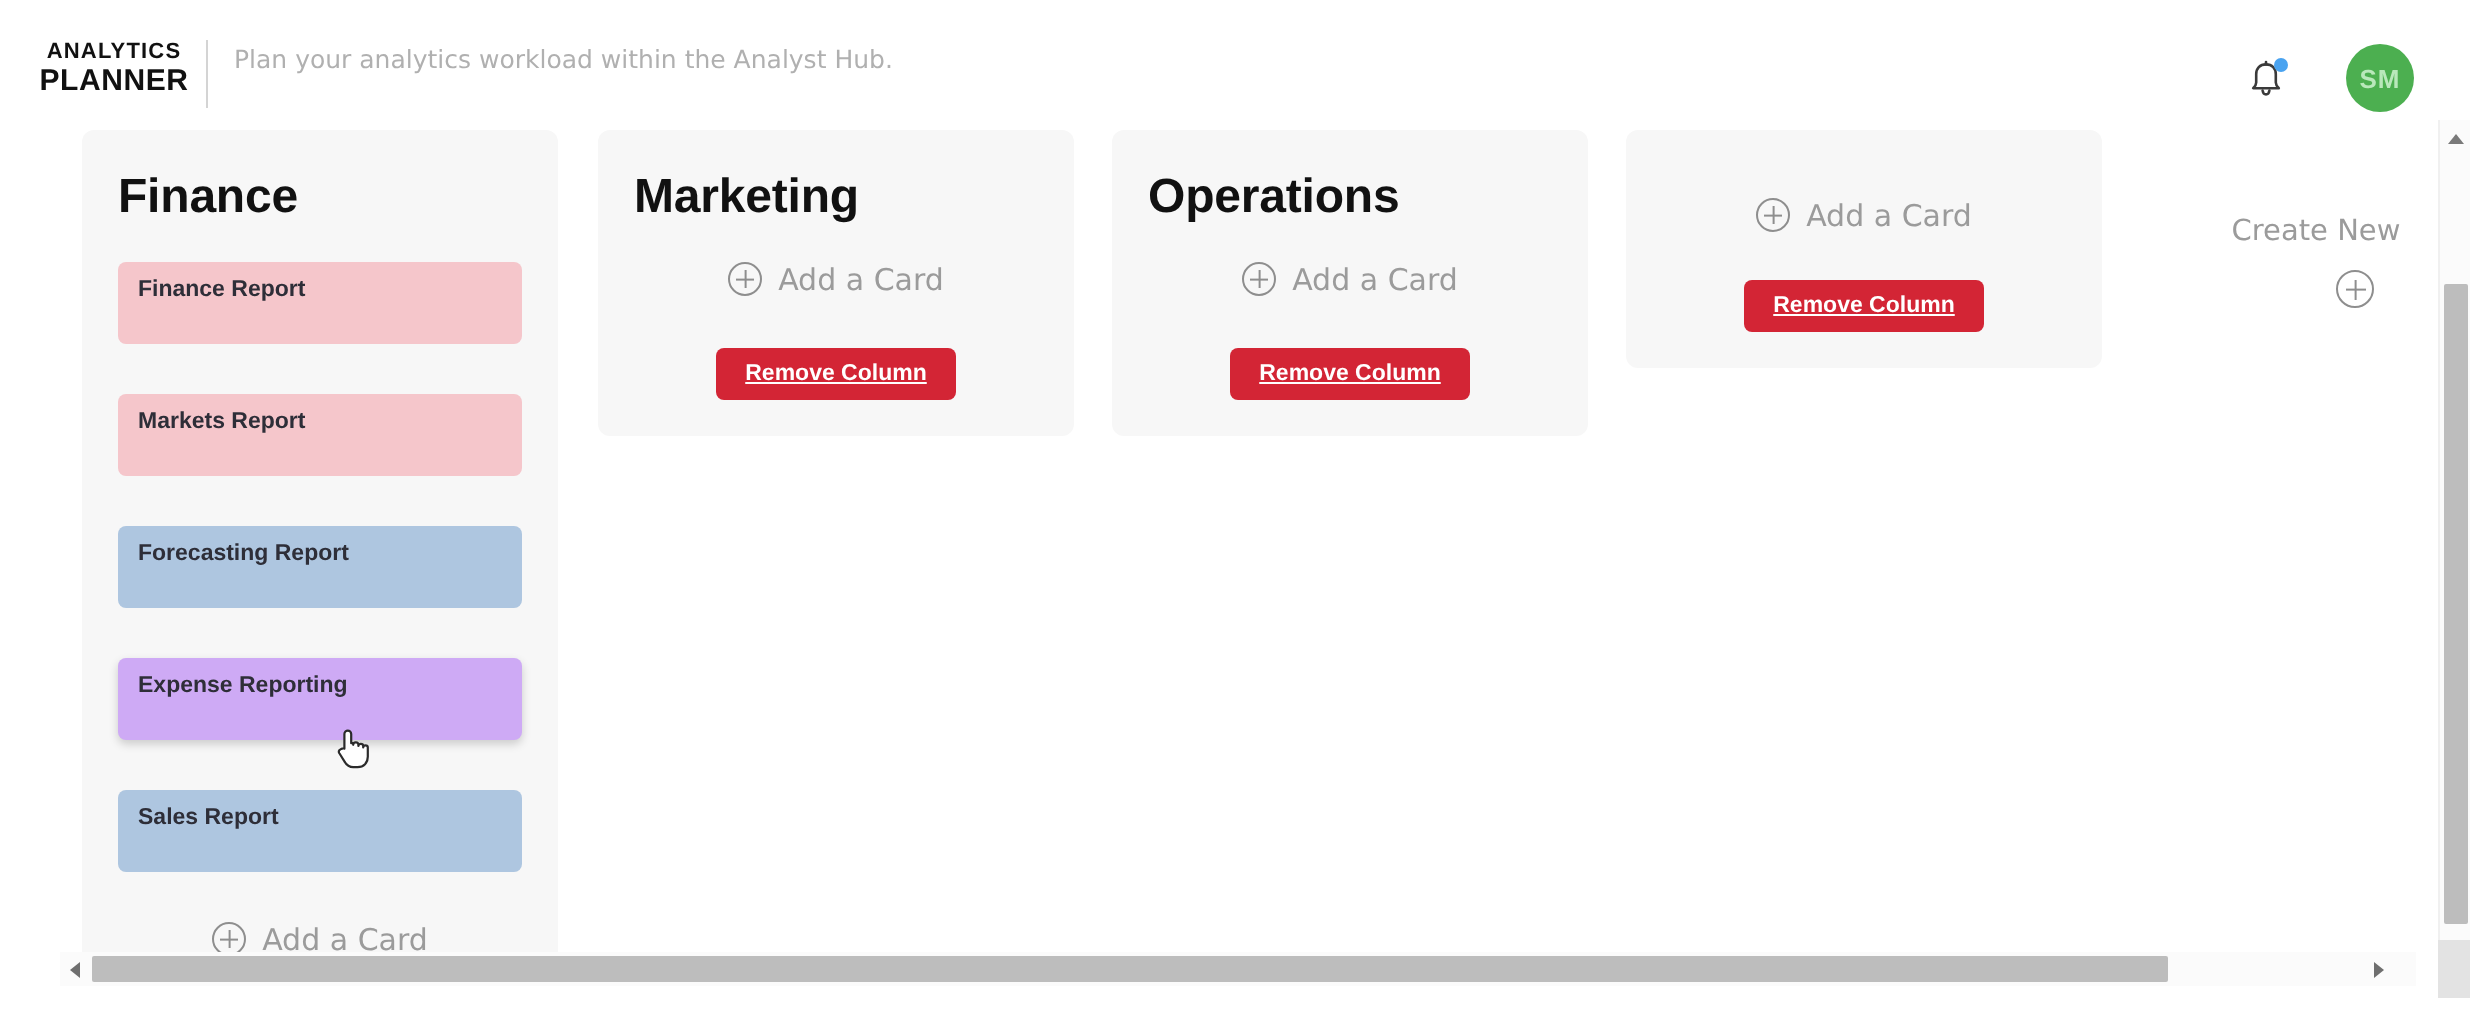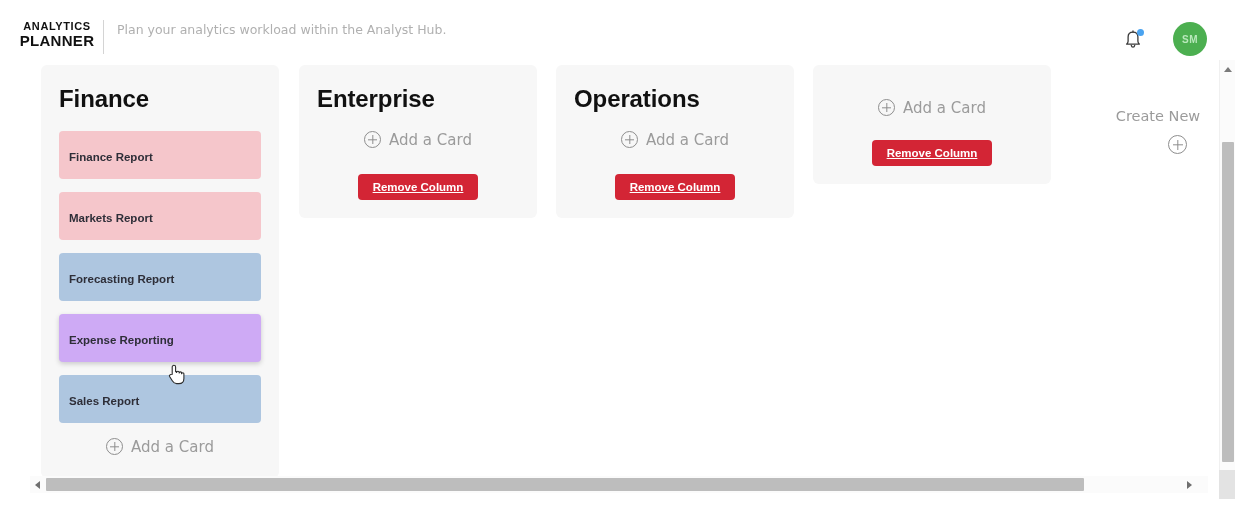--- a/index.html
+++ b/index.html
@@ -92,21 +92,21 @@
 
   .avatar {
     position: absolute;
     left: 1173px;
     top: 14px;
     width: 34px;
     height: 34px;
     border-radius: 50%;
     background: #4caf50;
     color: #b9e8bb;
-    font-size: 10px;
+    font-size: 13px;
     font-weight: 700;
     display: flex;
     align-items: center;
     justify-content: center;
     letter-spacing: 0.5px;
     cursor: pointer;
   }
 
   
   .board {
@@ -129,24 +129,24 @@
 
   .col-title {
     font-size: 24px;
     font-weight: 700;
     color: #111111;
     margin-bottom: 18px;
     letter-spacing: -0.1px;
   }
 
   .card {
-    height: 48px;
+    height: 41px;
     border-radius: 4px;
-    margin-bottom: 13px;
-    padding: 20px 0 0 10px;
+    margin-bottom: 25px;
+    padding: 8px 0 0 10px;
     font-size: 11.5px;
     font-weight: 700;
     color: #2e2e38;
     cursor: pointer;
     position: relative;
   }
   .card.shadowed {
     box-shadow: 0 2px 5px rgba(0,0,0,0.18);
   }
 
@@ -397,21 +397,21 @@
         <span>Sales Report</span>
       </div>
 
       <div class="add-card">
         <span class="plus-circle"></span>
         <span>Add a Card</span>
       </div>
     </div>
 
     <div class="column" id="col-1">
-      <div class="col-title">Enterprise</div>
+      <div class="col-title">Marketing</div>
       <div class="add-card">
         <span class="plus-circle"></span>
         <span>Add a Card</span>
       </div>
       <button class="remove-btn">Remove Column</button>
     </div>
 
     <div class="column" id="col-2">
       <div class="col-title">Operations</div>
       <div class="add-card">

